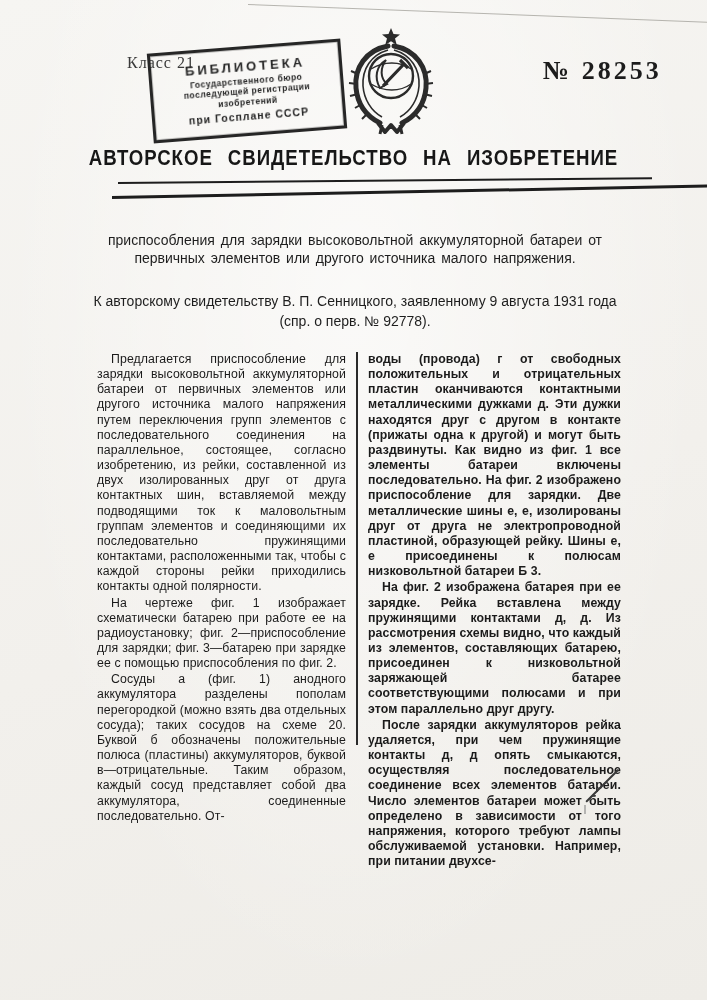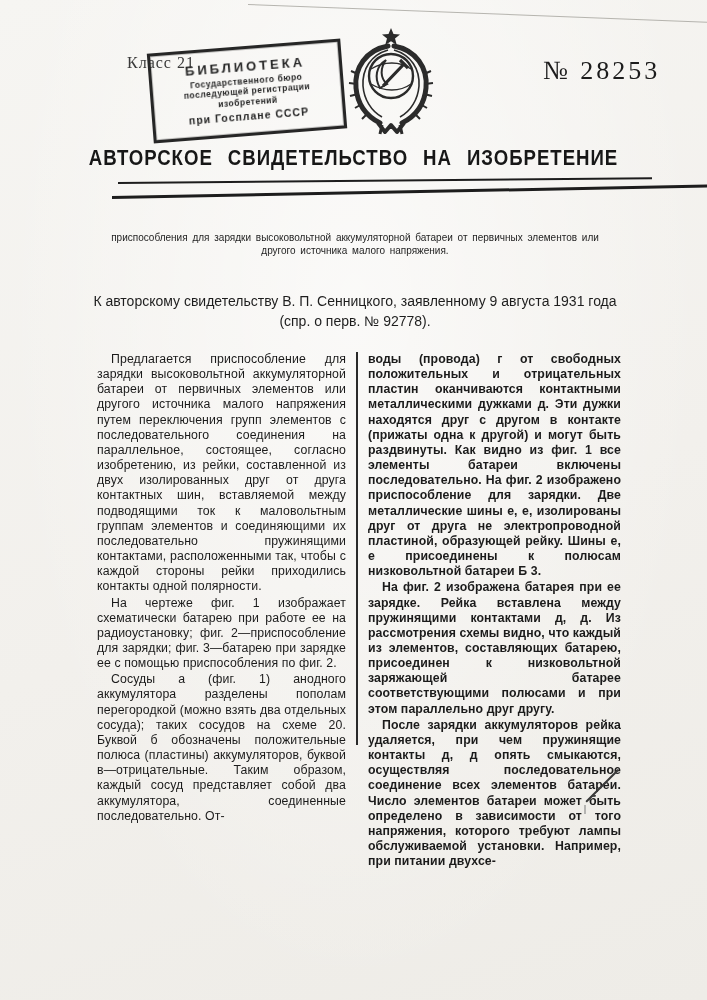--- a/index.html
+++ b/index.html
@@ -26,37 +26,37 @@
     box-shadow:0 0 0 1px rgba(38,38,38,.25) inset;
     filter:blur(.2px);
   }
   .stamp-l1{font-weight:bold;font-size:13px;letter-spacing:3px;}
   .stamp-l2,.stamp-l3,.stamp-l4{font-size:8.5px;font-weight:bold;letter-spacing:.5px;}
   .stamp-l5{font-size:10.5px;font-weight:bold;letter-spacing:1px;margin-top:2px;}
 
   .emblem{position:absolute;left:338px;top:24px;width:106px;height:120px;}
 
   .doc-number{position:absolute;left:543px;top:56px;
-    font-family:"Liberation Serif",serif;font-weight:normal;font-size:26px;
+    font-family:"Liberation Serif",serif;font-weight:bold;font-size:26px;
     letter-spacing:3px;color:#1c1c1c;}
 
   
   .main-title{position:absolute;left:0;top:147px;width:100%;text-align:center;
     font-weight:bold;font-size:19px;letter-spacing:1px;word-spacing:9px;
     transform:scaleX(.98) scaleY(1.12);color:#171717;}
   .rule1{position:absolute;left:118px;top:182px;width:534px;height:2px;
     background:#1d1d1d;transform:rotate(-.5deg);transform-origin:left center;}
   .rule2{position:absolute;left:112px;top:196px;width:596px;height:3px;
     background:#1d1d1d;transform:rotate(-1.1deg);transform-origin:left center;}
 
   .section-heading{position:absolute;left:0;top:204px;width:100%;text-align:center;
     font-size:14.5px;letter-spacing:9px;color:#222;}
 
   .subject{position:absolute;left:99px;top:231px;width:512px;text-align:center;
-    font-size:10px;line-height:1.32;color:#1e1e1e;word-spacing:2px;}
+    font-size:14px;line-height:1.32;color:#1e1e1e;word-spacing:2px;}
 
   .attribution{position:absolute;left:85px;top:291px;width:540px;text-align:center;
     font-size:14px;line-height:1.45;color:#1e1e1e;}
   .publication{position:absolute;left:85px;top:330px;width:540px;text-align:center;
     font-size:11.6px;color:#1e1e1e;letter-spacing:.2px;}
 
   
   .body-wrap{position:absolute;left:97px;top:352px;width:524px;display:flex;justify-content:space-between;}
   .col{width:249px;font-size:12.3px;line-height:15.15px;text-align:justify;
     color:#1b1b1b;letter-spacing:.1px;}

